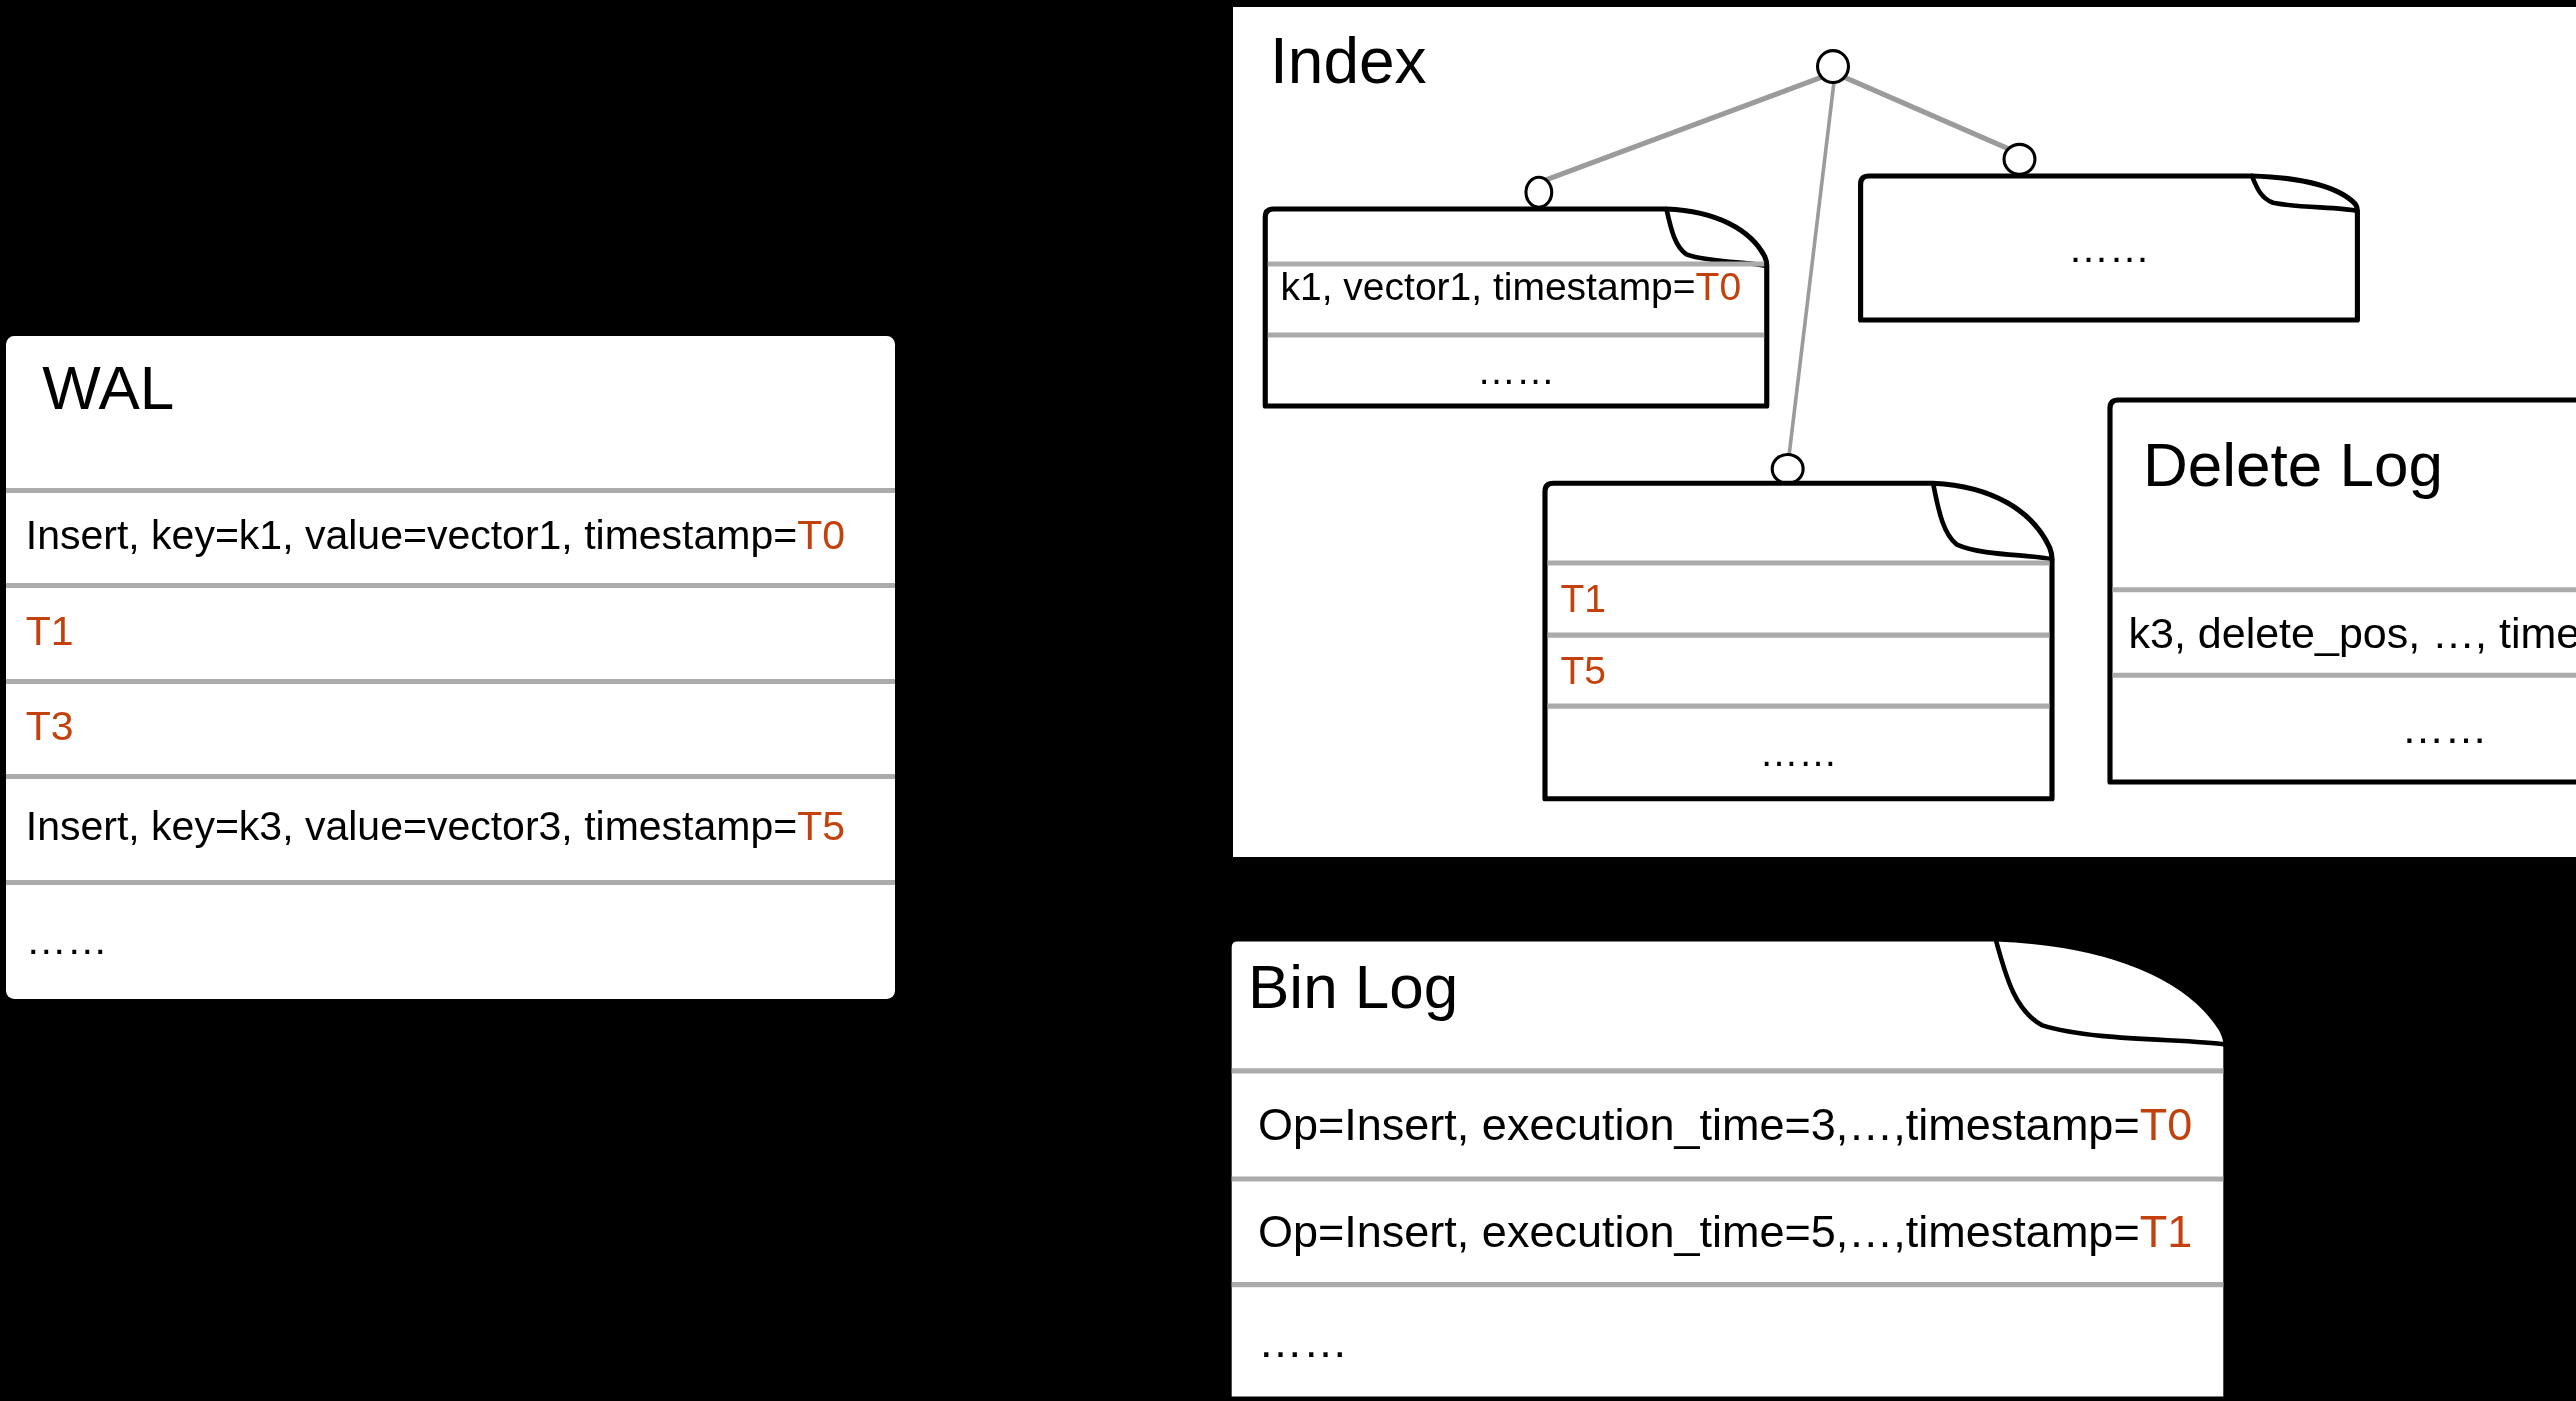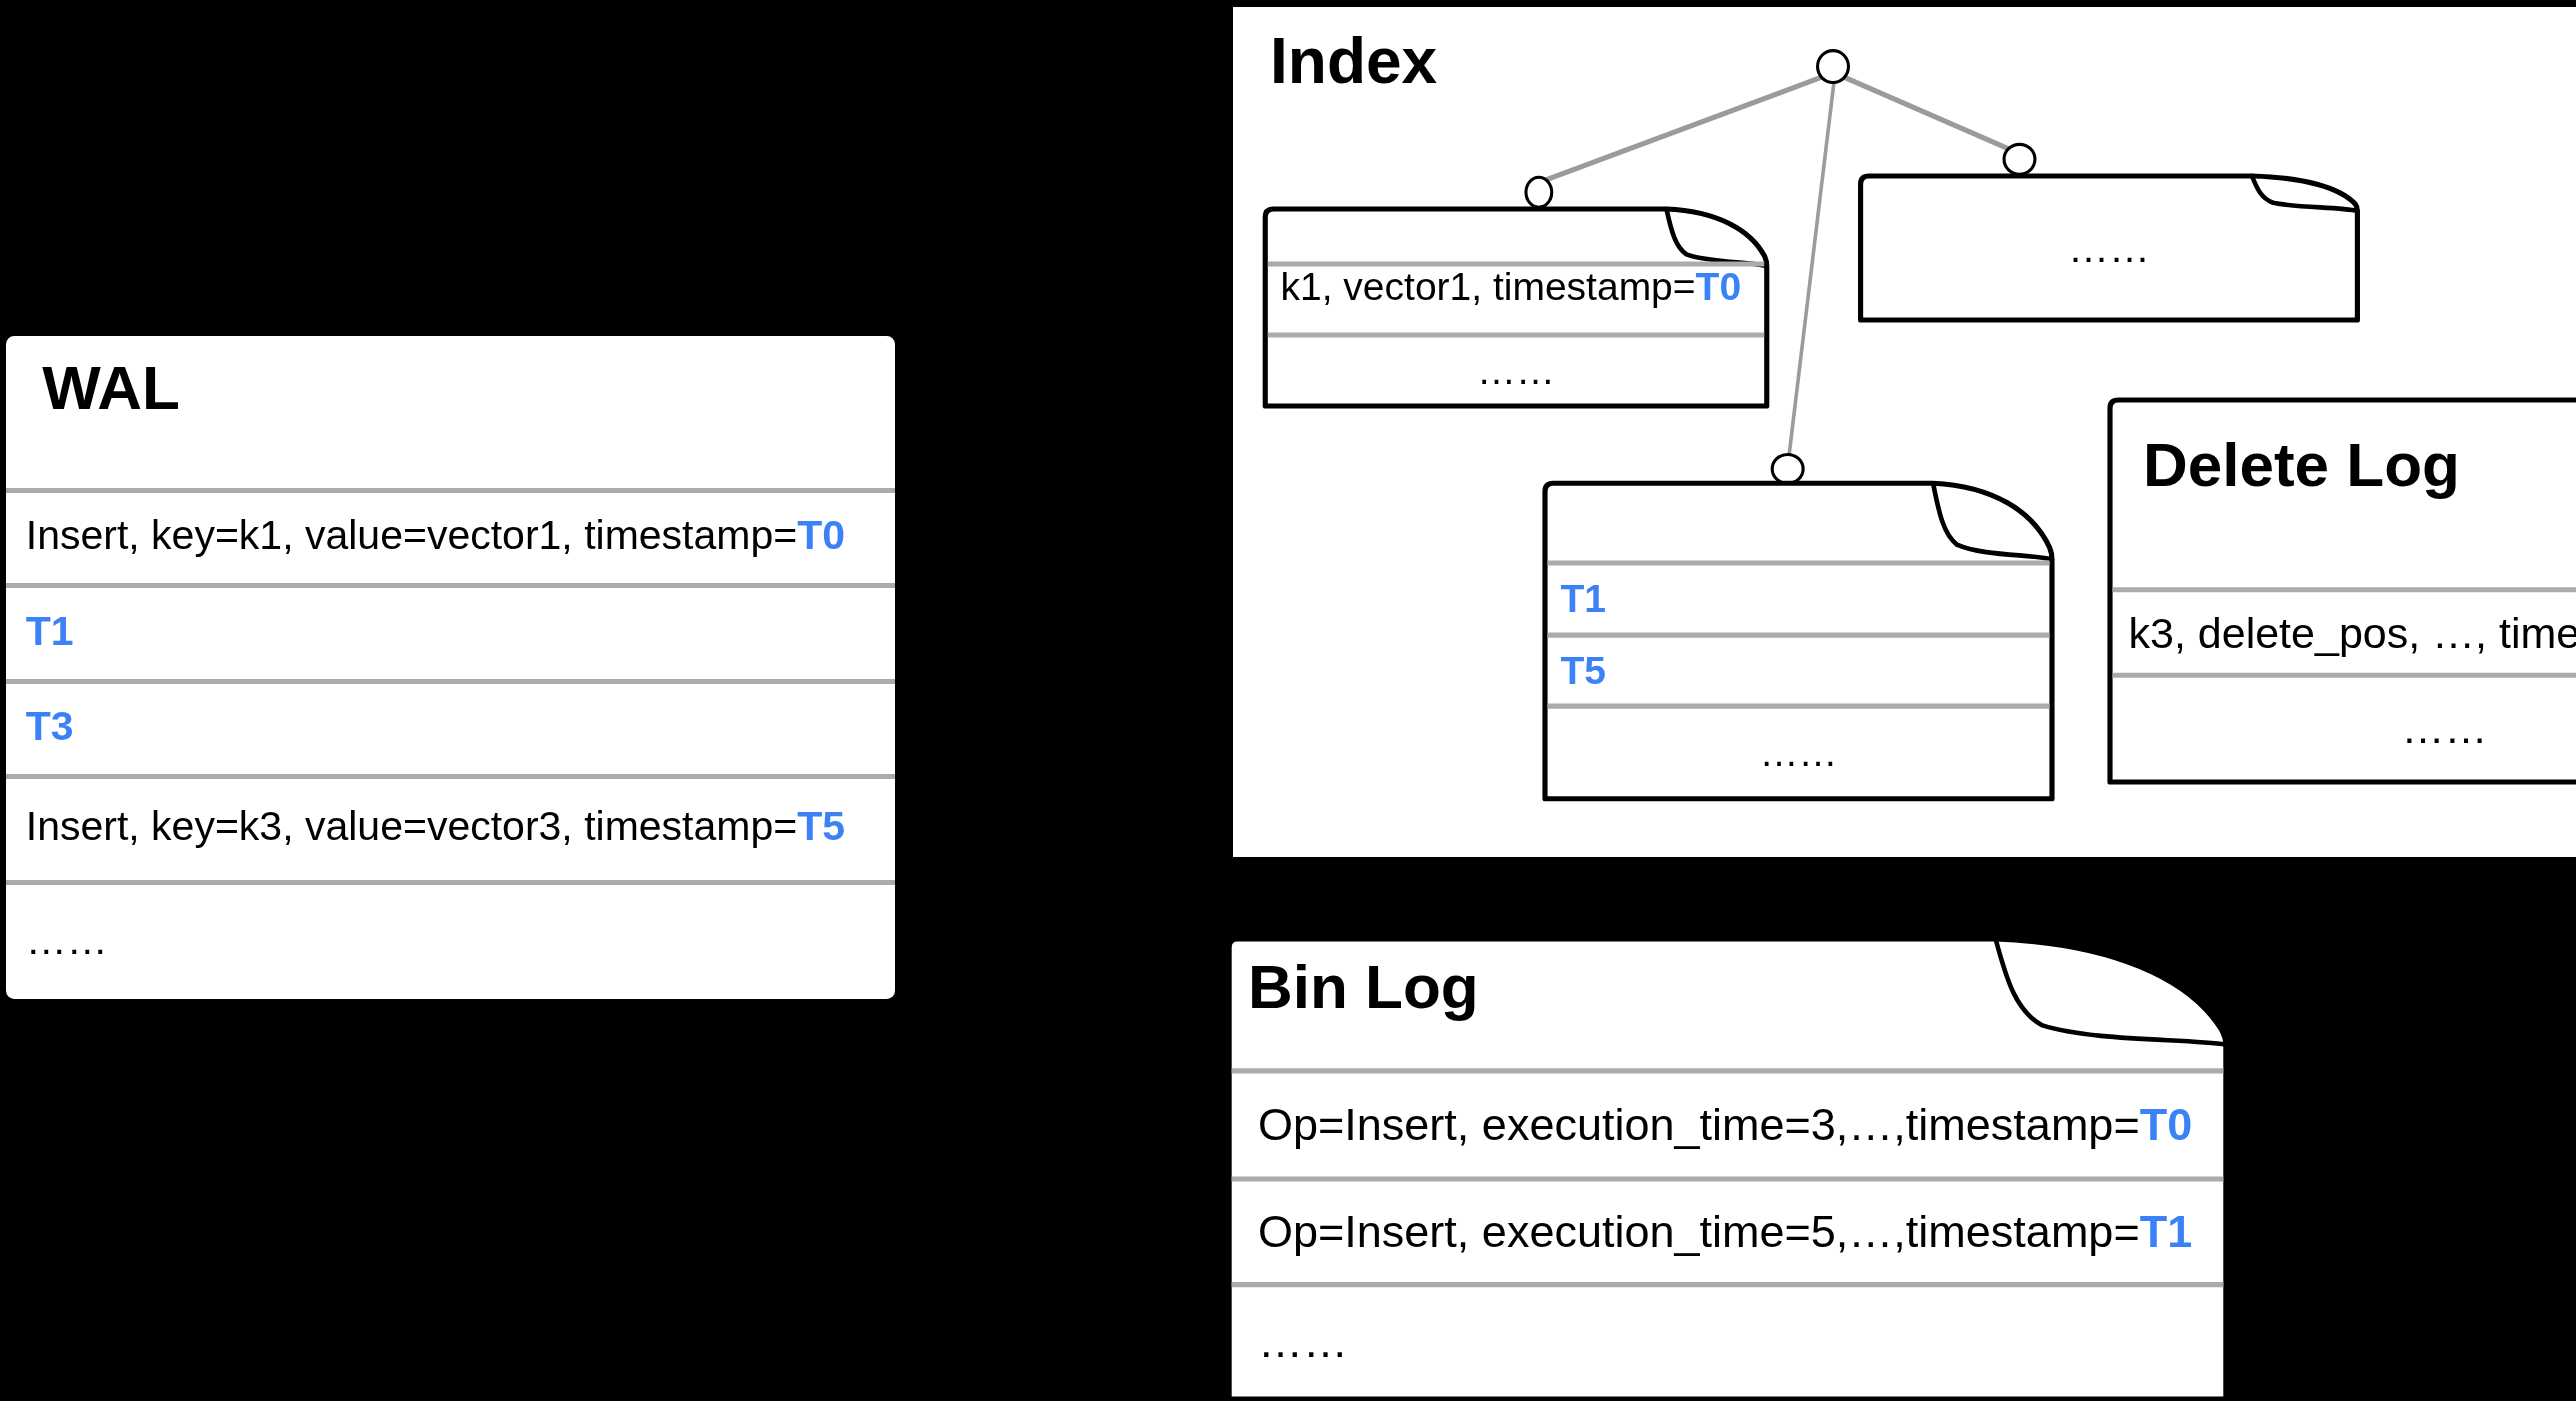--- a/index.html
+++ b/index.html
@@ -1,23 +1,23 @@
 <!DOCTYPE html>
 <html style="font-size:8.2px"><head>
 <meta charset="utf-8">
 <style>
   html,body{margin:0;padding:0;background:#000;}
   body{width:2817px;height:1402px;position:relative;overflow:hidden;
        font-family:"Liberation Sans","DejaVu Sans",sans-serif;color:#000;}
   .abs{position:absolute;}
   .card{position:absolute;background:#fff;}
   .panel{position:absolute;background:#fff;}
-  .title{position:absolute;font-weight:bold;font-size:62px;line-height:1;white-space:nowrap;}
+  .title{position:absolute;font-weight:normal;font-size:62px;line-height:1;white-space:nowrap;}
   .row{position:absolute;left:0;right:0;display:flex;align-items:center;white-space:nowrap;}
-  .row .hl{font-weight:bold;color:#3b82f6;}
+  .row .hl{font-weight:normal;color:#c2410c;}
   .row.center{justify-content:center;}
   .divider{position:absolute;left:0;right:0;height:5.2px;background:#ababab;}
   .wal-row{font-size:41px;padding-left:19.6px;}
   .k-row{font-size:39px;padding-left:15.5px;}
   .dl-row{font-size:43px;padding-left:18.5px;}
   .bl-row{font-size:45px;padding-left:29px;}
   .doc-svg{position:absolute;left:0;top:0;}
   svg{display:block;overflow:visible;}
   .treelayer{position:absolute;left:0;top:0;pointer-events:none;}
 </style>

